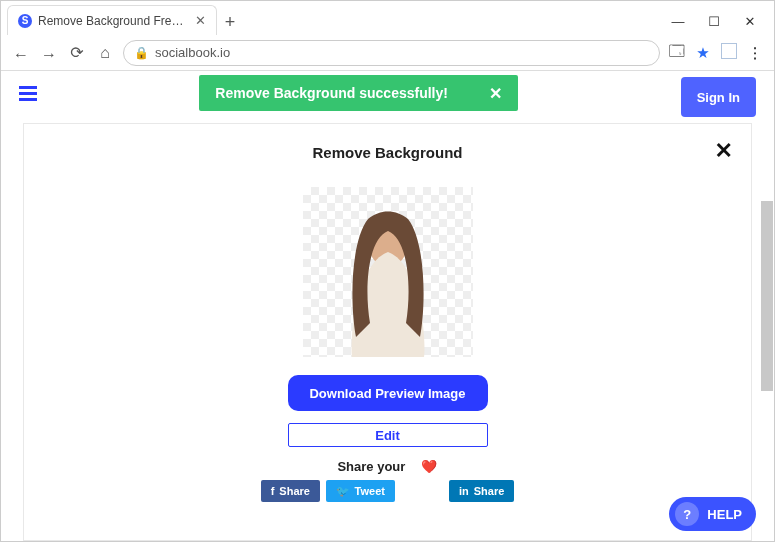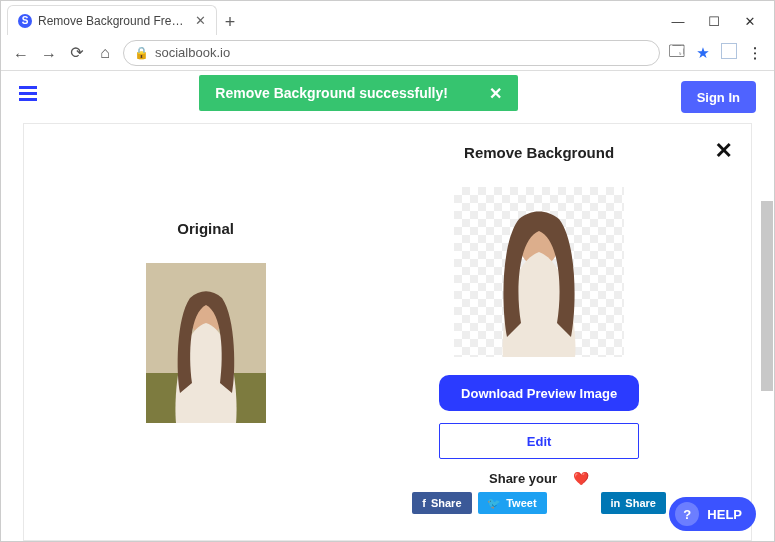--- a/index.html
+++ b/index.html
@@ -22,38 +22,38 @@
   .rtico { width: 18px; text-align: center; font-size: 15px; }
   .star { color: #2b6cf6; }
   .ext { width:16px; height:16px; border:1px solid #b0c4de; display:inline-block; }
 
   
   .pagehdr { height: 44px; display: flex; align-items: center; padding: 0 18px; gap: 12px; background:#fff; }
   .hamb { display: flex; flex-direction: column; gap: 3px; }
   .hamb span { width: 18px; height: 3px; background: #2b3bff; display: block; }
   .toast { margin: 0 auto; background: #36c46f; color: #fff; height: 36px; padding: 0 16px; display: flex; align-items: center; gap: 41px; border-radius: 2px; font-size: 14px; font-weight: 600; }
   .toast .closet { font-size: 16px; }
-  .signin { background: #4f63ff; color: #fff; border: none; height: 32px; padding: 0 16px; border-radius: 4px; font-size: 13px; font-weight: 600; margin-top: 8px; }
+  .signin { background: #4f63ff; color: #fff; border: none; height: 40px; padding: 0 16px; border-radius: 4px; font-size: 13px; font-weight: 600; margin-top: 8px; }
 
   
   .cardwrap { padding: 8px 22px 0 22px; height: calc(100% - 34px - 36px - 44px); position: relative; }
   .card { background: #fff; border: 1px solid #e8e8e8; height: 100%; padding: 20px 30px 0 30px; position: relative; overflow: hidden; }
   .closecard { position: absolute; top: 14px; right: 18px; font-size: 22px; font-weight: bold; color: #111; }
   .cols { display: flex; justify-content: space-between; height: 100%; }
   .col { display: flex; flex-direction: column; align-items: center; }
   .col.left { flex: 1; padding-top: 76px; }
   .col.right { flex: 1.2; padding-top: 0; }
   .colhdr { font-size: 15px; font-weight: 700; color: #222; margin-bottom: 26px; }
   .orig-img { width: 120px; height: 160px; background: linear-gradient(#c9bda6, #9b9567); }
   .res-wrap { width: 170px; height: 170px; background-image:
       linear-gradient(45deg,#eee 25%,transparent 25%),linear-gradient(-45deg,#eee 25%,transparent 25%),linear-gradient(45deg,transparent 75%,#eee 75%),linear-gradient(-45deg,transparent 75%,#eee 75%);
       background-size:16px 16px; background-position:0 0,0 8px,8px -8px,-8px 0;
       display:flex; align-items:flex-end; justify-content:center; }
   .primary { margin-top: 18px; background: #2b3bff; color: #fff; border: none; width: 200px; height: 36px; border-radius: 10px; font-size: 13px; font-weight: 700; }
-  .secondary { margin-top: 12px; background: #fff; color: #2b3bff; border: 1.5px solid #2b3bff; width: 200px; height: 36px; border-radius: 2px; font-size: 13px; font-weight: 700; }
+  .secondary { margin-top: 12px; background: #fff; color: #2b3bff; border: 1.5px solid #2b3bff; width: 200px; height: 24px; border-radius: 2px; font-size: 13px; font-weight: 700; }
   .sharetxt { margin-top: 12px; font-size: 13px; font-weight: 600; color: #222; display:flex; align-items:center; gap:16px; }
   .socrow { display: flex; gap: 6px; margin-top: 6px; }
   .socbtn { height: 22px; padding: 0 10px; border-radius: 2px; color: #fff; font-size: 11px; font-weight: 600; display: flex; align-items: center; gap: 5px; }
   .fb { background: #3b5998; } .tw { background: #1da1f2; } .li { background: #0077b5; margin-left: 48px; }
 
   
   .help { position: absolute; right: 18px; bottom: 10px; background: #3b53ff; color: #fff; height: 34px; border-radius: 17px; display: flex; align-items: center; gap: 8px; padding: 0 14px 0 6px; font-size: 13px; font-weight: 700; }
   .help .qm { width: 24px; height: 24px; border-radius: 50%; background: rgba(255,255,255,0.25); display: flex; align-items: center; justify-content: center; }
 
   
@@ -101,32 +101,20 @@
     <span>Remove Background successfully!</span>
     <span class="closet">✕</span>
   </div>
   <button class="signin">Sign In</button>
 </div>
 
 <div class="cardwrap">
   <div class="card">
     <span class="closecard">✕</span>
     <div class="cols">
-      <div class="col left">
-        <div class="colhdr">Original</div>
-        <div class="orig-img">
-          <svg viewBox="0 0 120 160" width="120" height="160">
-            <rect width="120" height="160" fill="#cfc2a4"></rect>
-            <rect y="110" width="120" height="50" fill="#7d7b3f"></rect>
-            <ellipse cx="60" cy="52" rx="17" ry="21" fill="#dcae8c"></ellipse>
-            <path d="M60 60 C30 70 28 140 30 160 L90 160 C92 140 90 70 60 60" fill="#efe6da"></path>
-            <path d="M44 35 C30 55 30 110 34 130 L46 120 C42 90 44 50 60 42 C76 50 78 90 74 120 L86 130 C90 110 90 55 76 35 C66 26 54 26 44 35" fill="#6a4a36"></path>
-          </svg>
-        </div>
-      </div>
       <div class="col right">
         <div class="colhdr">Remove Background</div>
         <div class="res-wrap">
           <svg viewBox="0 0 140 170" width="140" height="170">
             <ellipse cx="70" cy="55" rx="20" ry="25" fill="#dcae8c"></ellipse>
             <path d="M70 65 C35 78 32 160 34 170 L106 170 C108 160 105 78 70 65" fill="#efe6da"></path>
             <path d="M50 32 C32 55 32 120 38 150 L52 136 C46 100 50 52 70 44 C90 52 94 100 88 136 L102 150 C108 120 108 55 90 32 C78 22 62 22 50 32" fill="#6a4a36"></path>
           </svg>
         </div>
         <button class="primary">Download Preview Image</button>

